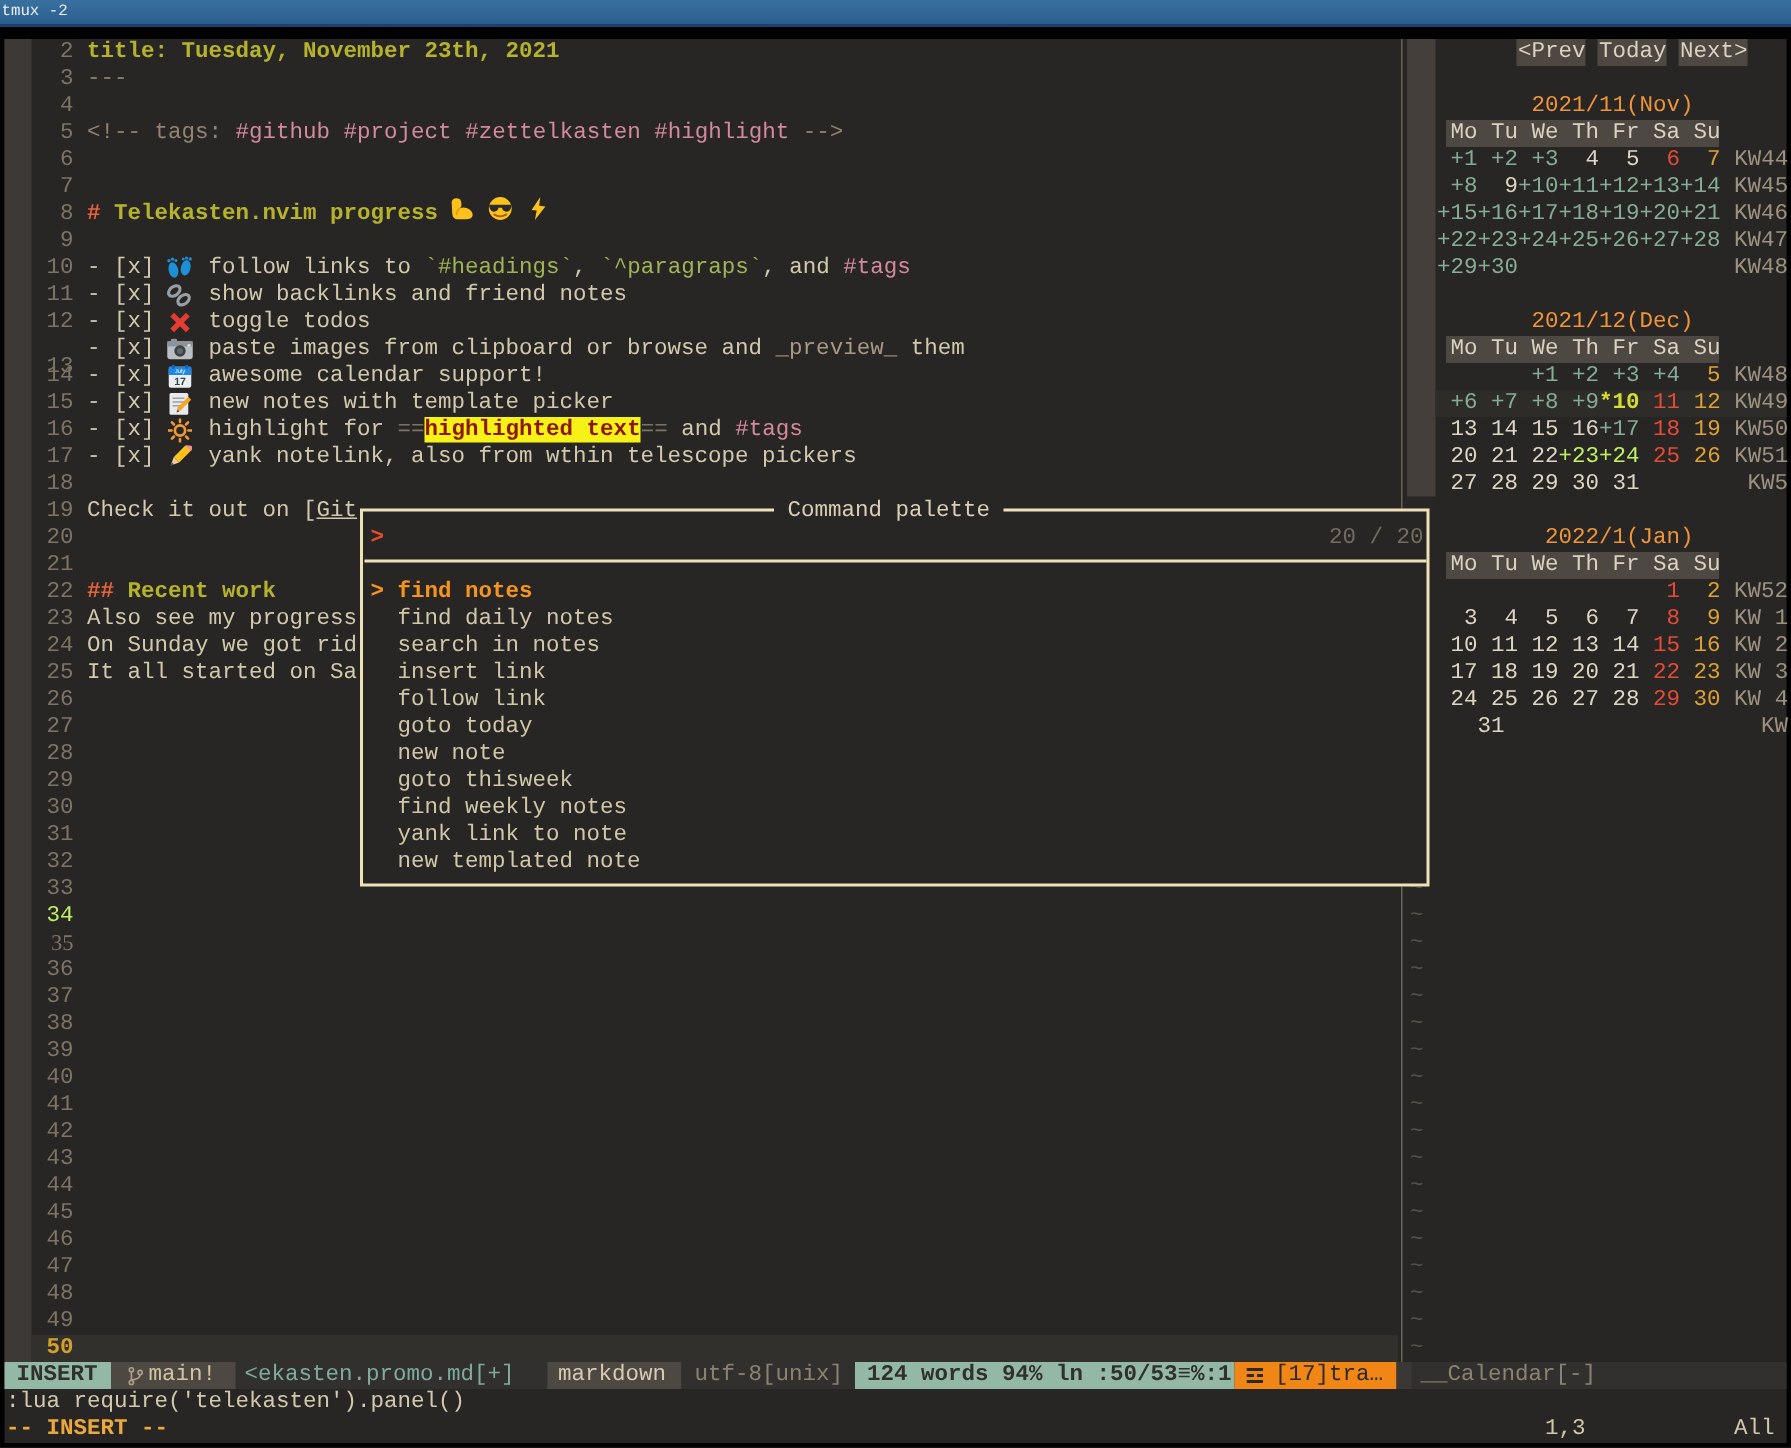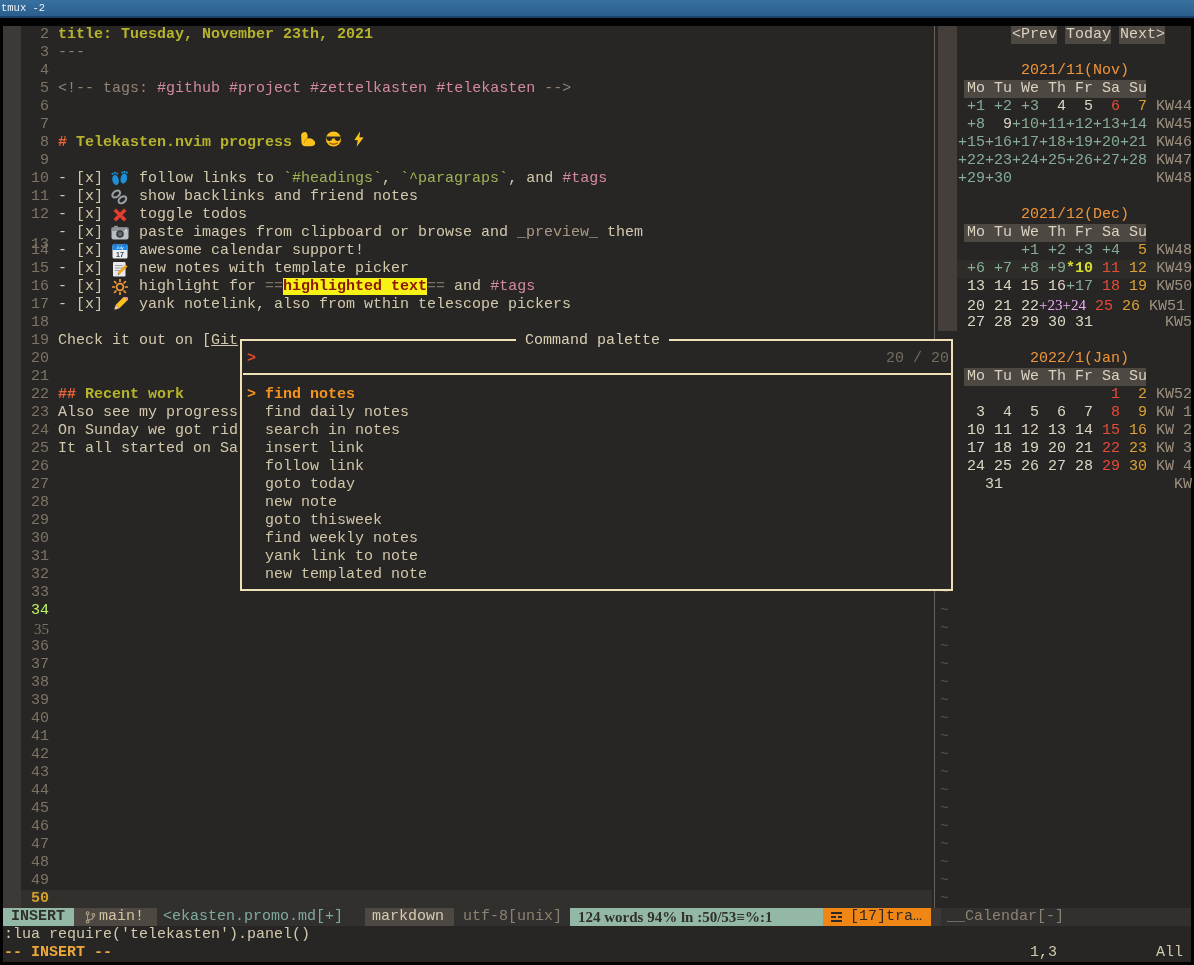--- a/index.html
+++ b/index.html
@@ -57,21 +57,21 @@
 <div class="m" style="left:4px;top:764px;width:45px;text-align:right;color:#7d7466;">43</div>
 <div class="m" style="left:4px;top:782px;width:45px;text-align:right;color:#7d7466;">44</div>
 <div class="m" style="left:4px;top:800px;width:45px;text-align:right;color:#7d7466;">45</div>
 <div class="m" style="left:4px;top:818px;width:45px;text-align:right;color:#7d7466;">46</div>
 <div class="m" style="left:4px;top:836px;width:45px;text-align:right;color:#7d7466;">47</div>
 <div class="m" style="left:4px;top:854px;width:45px;text-align:right;color:#7d7466;">48</div>
 <div class="m" style="left:4px;top:872px;width:45px;text-align:right;color:#7d7466;">49</div>
 <div class="m" style="left:4px;top:890px;width:45px;text-align:right;color:#d3a029;font-weight:bold;">50</div>
 <div class="m" style="left:58px;top:26px;"><span style="color:#b5b32c;font-weight:bold;">title:&nbsp;Tuesday,&nbsp;November&nbsp;23th,&nbsp;2021</span></div>
 <div class="m" style="left:58px;top:44px;"><span style="color:#8a8170;">---</span></div>
-<div class="m" style="left:58px;top:80px;"><span style="color:#928374;">&lt;!--&nbsp;tags:&nbsp;</span><span style="color:#d38a9c;">#github</span>&nbsp;<span style="color:#d38a9c;">#project</span>&nbsp;<span style="color:#d38a9c;">#zettelkasten</span>&nbsp;<span style="color:#d38a9c;">#telekasten</span><span style="color:#928374;">&nbsp;--&gt;</span></div>
+<div class="m" style="left:58px;top:80px;"><span style="color:#928374;">&lt;!--&nbsp;tags:&nbsp;</span><span style="color:#d38a9c;">#github</span>&nbsp;<span style="color:#d38a9c;">#project</span>&nbsp;<span style="color:#d38a9c;">#zettelkasten</span>&nbsp;<span style="color:#d38a9c;">#highlight</span><span style="color:#928374;">&nbsp;--&gt;</span></div>
 <div class="m" style="left:58px;top:134px;"><span style="color:#e7643a;font-weight:bold;">#&nbsp;</span><span style="color:#b5b32c;font-weight:bold;">Telekasten.nvim&nbsp;progress</span></div>
 <div class="m" style="left:58px;top:170px;"><span style="color:#d2c9ad;">-&nbsp;[x]&nbsp;</span><i style="display:inline-block;width:27px;"></i><span style="color:#d2c9ad;">follow&nbsp;links&nbsp;to&nbsp;</span><span style="color:#9eb456;">`#headings`</span><span style="color:#d2c9ad;">,&nbsp;</span><span style="color:#9eb456;">`^paragraps`</span><span style="color:#d2c9ad;">,&nbsp;and&nbsp;</span><span style="color:#d38a9c;">#tags</span></div>
 <div class="m" style="left:58px;top:188px;"><span style="color:#d2c9ad;">-&nbsp;[x]&nbsp;</span><i style="display:inline-block;width:27px;"></i><span style="color:#d2c9ad;">show&nbsp;backlinks&nbsp;and&nbsp;friend&nbsp;notes</span></div>
 <div class="m" style="left:58px;top:206px;"><span style="color:#d2c9ad;">-&nbsp;[x]&nbsp;</span><i style="display:inline-block;width:27px;"></i><span style="color:#d2c9ad;">toggle&nbsp;todos</span></div>
 <div class="m" style="left:58px;top:224px;"><span style="color:#d2c9ad;">-&nbsp;[x]&nbsp;</span><i style="display:inline-block;width:27px;"></i><span style="color:#d2c9ad;">paste&nbsp;images&nbsp;from&nbsp;clipboard&nbsp;or&nbsp;browse&nbsp;and&nbsp;</span><span style="color:#a89984;">_preview_</span><span style="color:#d2c9ad;">&nbsp;them</span></div>
 <div class="m" style="left:58px;top:242px;"><span style="color:#d2c9ad;">-&nbsp;[x]&nbsp;</span><i style="display:inline-block;width:27px;"></i><span style="color:#d2c9ad;">awesome&nbsp;calendar&nbsp;support!</span></div>
 <div class="m" style="left:58px;top:260px;"><span style="color:#d2c9ad;">-&nbsp;[x]&nbsp;</span><i style="display:inline-block;width:27px;"></i><span style="color:#d2c9ad;font-family:Liberation Mono, monospace;">new&nbsp;notes&nbsp;with&nbsp;template&nbsp;picker</span></div>
 <div class="m" style="left:58px;top:278px;"><span style="color:#d2c9ad;">-&nbsp;[x]&nbsp;</span><i style="display:inline-block;width:27px;"></i><span style="color:#d2c9ad;">highlight&nbsp;for&nbsp;</span><span style="color:#7b7365;">==</span><span style="color:#8c1803;background:#f7f216;font-weight:bold;">highlighted&nbsp;text</span><span style="color:#7b7365;">==</span><span style="color:#d2c9ad;">&nbsp;and&nbsp;</span><span style="color:#d38a9c;">#tags</span></div>
 <div class="m" style="left:58px;top:296px;"><span style="color:#d2c9ad;">-&nbsp;[x]&nbsp;</span><i style="display:inline-block;width:27px;"></i><span style="color:#d2c9ad;">yank&nbsp;notelink,&nbsp;also&nbsp;from&nbsp;wthin&nbsp;telescope&nbsp;pickers</span></div>
 <div class="m" style="left:58px;top:332px;"><span style="color:#d2c9ad;">Check&nbsp;it&nbsp;out&nbsp;on&nbsp;[</span><span style="color:#d2c9ad;text-decoration:underline;">Git</span></div>
@@ -117,39 +117,39 @@
 <div class="m" style="left:967px;top:368px;"><span style="color:#d9d2c0;">Mo&nbsp;Tu&nbsp;We&nbsp;Th&nbsp;Fr&nbsp;Sa&nbsp;Su</span></div>
 <div class="m" style="left:940px;top:98px;">&nbsp;&nbsp;&nbsp;<span style="color:#85ac96;">+1&nbsp;+2&nbsp;+3</span><span style="color:#ddd6c3;">&nbsp;&nbsp;4&nbsp;&nbsp;5</span><span style="color:#e54b38;">&nbsp;&nbsp;6</span><span style="color:#dda231;">&nbsp;&nbsp;7</span><span style="color:#9d9180;">&nbsp;</span><span style="color:#9d9180;">KW44</span></div>
 <div class="m" style="left:940px;top:116px;">&nbsp;&nbsp;&nbsp;<span style="color:#85ac96;">+8</span><span style="color:#ddd6c3;">&nbsp;&nbsp;9</span><span style="color:#85ac96;">+10+11+12+13+14</span><span style="color:#9d9180;">&nbsp;KW45</span></div>
 <div class="m" style="left:940px;top:134px;">&nbsp;&nbsp;<span style="color:#85ac96;">+15+16+17+18+19+20+21</span><span style="color:#9d9180;">&nbsp;KW46</span></div>
 <div class="m" style="left:940px;top:152px;">&nbsp;&nbsp;<span style="color:#85ac96;">+22+23+24+25+26+27+28</span><span style="color:#9d9180;">&nbsp;KW47</span></div>
 <div class="m" style="left:940px;top:170px;">&nbsp;&nbsp;<span style="color:#85ac96;">+29+30</span><span style="color:#9d9180;">&nbsp;&nbsp;&nbsp;&nbsp;&nbsp;&nbsp;&nbsp;&nbsp;&nbsp;&nbsp;&nbsp;&nbsp;&nbsp;&nbsp;&nbsp;&nbsp;KW48</span></div>
 <div class="m" style="left:940px;top:242px;">&nbsp;&nbsp;&nbsp;&nbsp;&nbsp;&nbsp;&nbsp;&nbsp;&nbsp;<span style="color:#85ac96;">+1&nbsp;+2&nbsp;+3&nbsp;+4</span><span style="color:#dda231;">&nbsp;&nbsp;5</span><span style="color:#9d9180;">&nbsp;KW48</span></div>
 <div style="position:absolute;left:956.5px;top:260px;width:234.5px;height:18px;background:#2e2c29;"></div>
 <div class="m" style="left:940px;top:260px;">&nbsp;&nbsp;&nbsp;<span style="color:#85ac96;">+6&nbsp;+7&nbsp;+8&nbsp;+9</span><span style="color:#d6dc30;font-weight:bold;">*10</span><span style="color:#9d9180;">&nbsp;</span><span style="color:#e54b38;">11</span><span style="color:#9d9180;">&nbsp;</span><span style="color:#dda231;">12</span><span style="color:#9d9180;">&nbsp;KW49</span></div>
 <div class="m" style="left:940px;top:278px;">&nbsp;&nbsp;&nbsp;<span style="color:#ddd6c3;">13&nbsp;14&nbsp;15&nbsp;16</span><span style="color:#85ac96;">+17</span><span style="color:#9d9180;">&nbsp;</span><span style="color:#e54b38;">18</span><span style="color:#9d9180;">&nbsp;</span><span style="color:#dda231;">19</span><span style="color:#9d9180;">&nbsp;KW50</span></div>
-<div class="m" style="left:940px;top:296px;">&nbsp;&nbsp;&nbsp;<span style="color:#ddd6c3;">20&nbsp;21&nbsp;22</span><span style="color:#f0abfc;font-family:Liberation Serif, serif;">+23+24</span><span style="color:#9d9180;">&nbsp;</span><span style="color:#e54b38;">25</span><span style="color:#9d9180;">&nbsp;</span><span style="color:#dda231;">26</span><span style="color:#9d9180;">&nbsp;KW51</span></div>
+<div class="m" style="left:940px;top:296px;">&nbsp;&nbsp;&nbsp;<span style="color:#ddd6c3;">20&nbsp;21&nbsp;22</span><span style="color:#bef264;">+23+24</span><span style="color:#9d9180;">&nbsp;</span><span style="color:#e54b38;">25</span><span style="color:#9d9180;">&nbsp;</span><span style="color:#dda231;">26</span><span style="color:#9d9180;">&nbsp;KW51</span></div>
 <div class="m" style="left:940px;top:314px;">&nbsp;&nbsp;&nbsp;<span style="color:#ddd6c3;">27&nbsp;28&nbsp;29&nbsp;30&nbsp;31</span><span style="color:#9d9180;">&nbsp;&nbsp;&nbsp;&nbsp;&nbsp;&nbsp;&nbsp;&nbsp;KW5</span></div>
 <div class="m" style="left:940px;top:386px;">&nbsp;&nbsp;&nbsp;&nbsp;&nbsp;&nbsp;&nbsp;&nbsp;&nbsp;&nbsp;&nbsp;&nbsp;&nbsp;&nbsp;&nbsp;&nbsp;&nbsp;&nbsp;&nbsp;<span style="color:#e54b38;">1</span><span style="color:#dda231;">&nbsp;&nbsp;2</span><span style="color:#9d9180;">&nbsp;KW52</span></div>
 <div class="m" style="left:940px;top:404px;">&nbsp;&nbsp;&nbsp;&nbsp;<span style="color:#ddd6c3;">3&nbsp;&nbsp;4&nbsp;&nbsp;5&nbsp;&nbsp;6&nbsp;&nbsp;7</span><span style="color:#e54b38;">&nbsp;&nbsp;8</span><span style="color:#dda231;">&nbsp;&nbsp;9</span><span style="color:#9d9180;">&nbsp;KW&nbsp;1</span></div>
 <div class="m" style="left:940px;top:422px;">&nbsp;&nbsp;&nbsp;<span style="color:#ddd6c3;">10&nbsp;11&nbsp;12&nbsp;13&nbsp;14</span><span style="color:#e54b38;">&nbsp;15</span><span style="color:#dda231;">&nbsp;16</span><span style="color:#9d9180;">&nbsp;KW&nbsp;2</span></div>
 <div class="m" style="left:940px;top:440px;">&nbsp;&nbsp;&nbsp;<span style="color:#ddd6c3;">17&nbsp;18&nbsp;19&nbsp;20&nbsp;21</span><span style="color:#e54b38;">&nbsp;22</span><span style="color:#dda231;">&nbsp;23</span><span style="color:#9d9180;">&nbsp;KW&nbsp;3</span></div>
 <div class="m" style="left:940px;top:458px;">&nbsp;&nbsp;&nbsp;<span style="color:#ddd6c3;">24&nbsp;25&nbsp;26&nbsp;27&nbsp;28</span><span style="color:#e54b38;">&nbsp;29</span><span style="color:#dda231;">&nbsp;30</span><span style="color:#9d9180;">&nbsp;KW&nbsp;4</span></div>
 <div class="m" style="left:958px;top:476px;text-align:center;">&nbsp;&nbsp;&nbsp;<span style="color:#ddd6c3;">31</span><span style="color:#9d9180;">&nbsp;&nbsp;&nbsp;&nbsp;&nbsp;&nbsp;&nbsp;&nbsp;&nbsp;&nbsp;&nbsp;&nbsp;&nbsp;&nbsp;&nbsp;&nbsp;&nbsp;&nbsp;&nbsp;KW&nbsp;5</span></div>
 <div style="position:absolute;left:3px;top:908px;width:1188px;height:18px;background:#32302e;"></div>
 <div style="position:absolute;left:3px;top:908px;width:71px;height:18px;background:#94b8a6;"></div>
 <div class="m" style="left:11px;top:908px;"><span style="color:#30302c;font-weight:bold;">INSERT</span></div>
 <div style="position:absolute;left:74px;top:908px;width:83px;height:18px;background:#4e4843;"></div>
 <div class="m" style="left:99px;top:908px;"><span style="color:#d2c4a0;">main!</span></div>
 <div class="m" style="left:163px;top:908px;"><span style="color:#7fab9d;">&lt;ekasten.promo.md[+]</span></div>
 <div style="position:absolute;left:365px;top:908px;width:89px;height:18px;background:#4e4843;"></div>
 <div class="m" style="left:372px;top:908px;"><span style="color:#d6cbb2;">markdown</span></div>
 <div class="m" style="left:463px;top:908px;"><span style="color:#8b8272;">utf-8[unix]</span></div>
 <div style="position:absolute;left:570px;top:908px;width:253px;height:18px;background:#94b8a6;"></div>
-<div class="m" style="left:578px;top:908px;"><span style="color:#30302c;font-weight:bold;font-family:Liberation Serif, serif;">124&nbsp;words&nbsp;94%&nbsp;ln&nbsp;:50/53≡%:1</span></div>
+<div class="m" style="left:578px;top:908px;"><span style="color:#30302c;font-weight:bold;">124&nbsp;words&nbsp;94%&nbsp;ln&nbsp;:50/53≡%:1</span></div>
 <div style="position:absolute;left:823px;top:908px;width:108px;height:18px;background:#f08616;"></div>
 <div class="m" style="left:850px;top:908px;"><span style="color:#2c2a28;">[17]tra…</span></div>
 <div style="position:absolute;left:931px;top:908px;width:10px;height:18px;background:#3a3734;"></div>
 <div class="m" style="left:947px;top:908px;"><span style="color:#8b8272;">__Calendar[-]</span></div>
 <div class="m" style="left:4px;top:926px;"><span style="color:#d2c9ad;">:lua&nbsp;require('telekasten').panel()</span></div>
 <div class="m" style="left:4px;top:944px;"><span style="color:#eca83c;font-weight:bold;">--&nbsp;INSERT&nbsp;--</span></div>
 <div class="m" style="left:1030px;top:944px;"><span style="color:#d2c9ad;">1,3</span></div>
 <div class="m" style="left:1156px;top:944px;"><span style="color:#d2c9ad;">All</span></div>
 <div style="position:absolute;left:240px;top:338.5px;width:708.5px;height:248.5px;background:#282624;border:2.5px solid #eee1b8;"></div>
 <div class="m" style="left:516px;top:332px;background:#282624;color:#d8cfb4;">&nbsp;Command&nbsp;palette&nbsp;</div>

